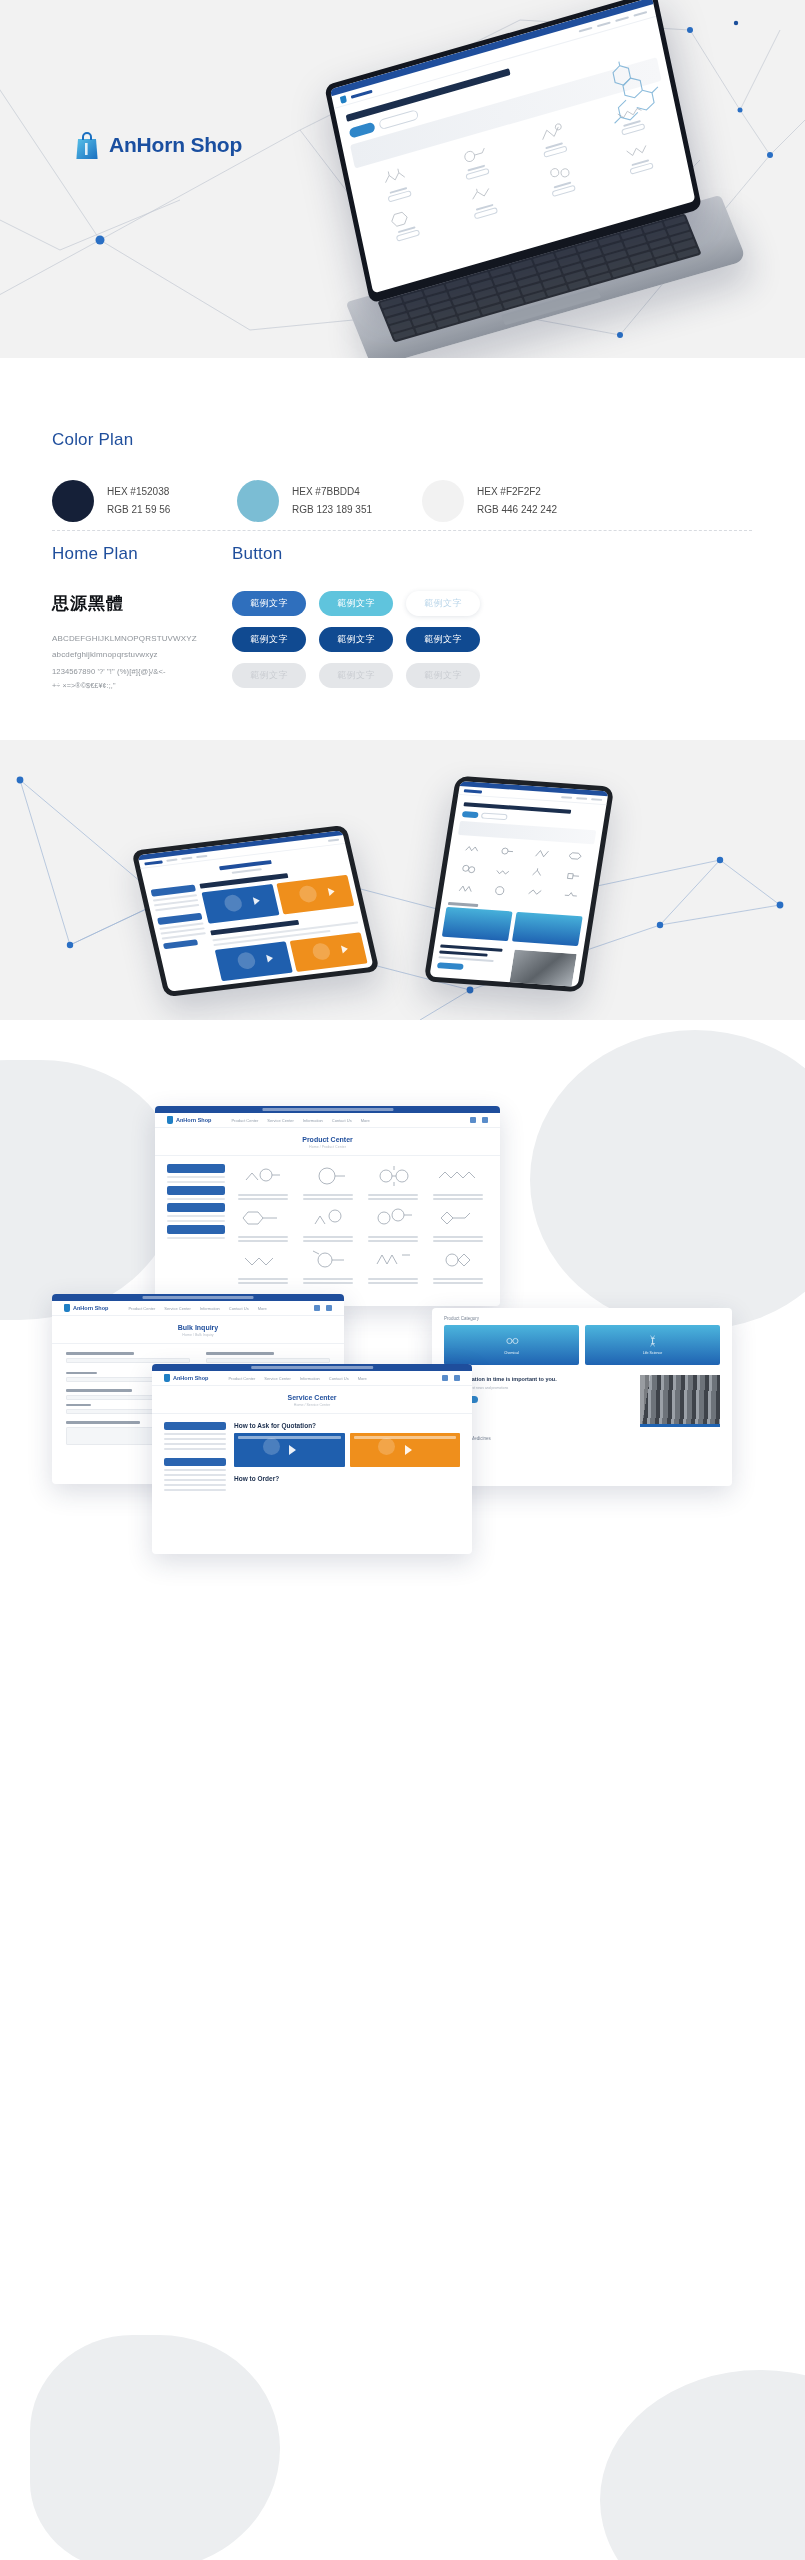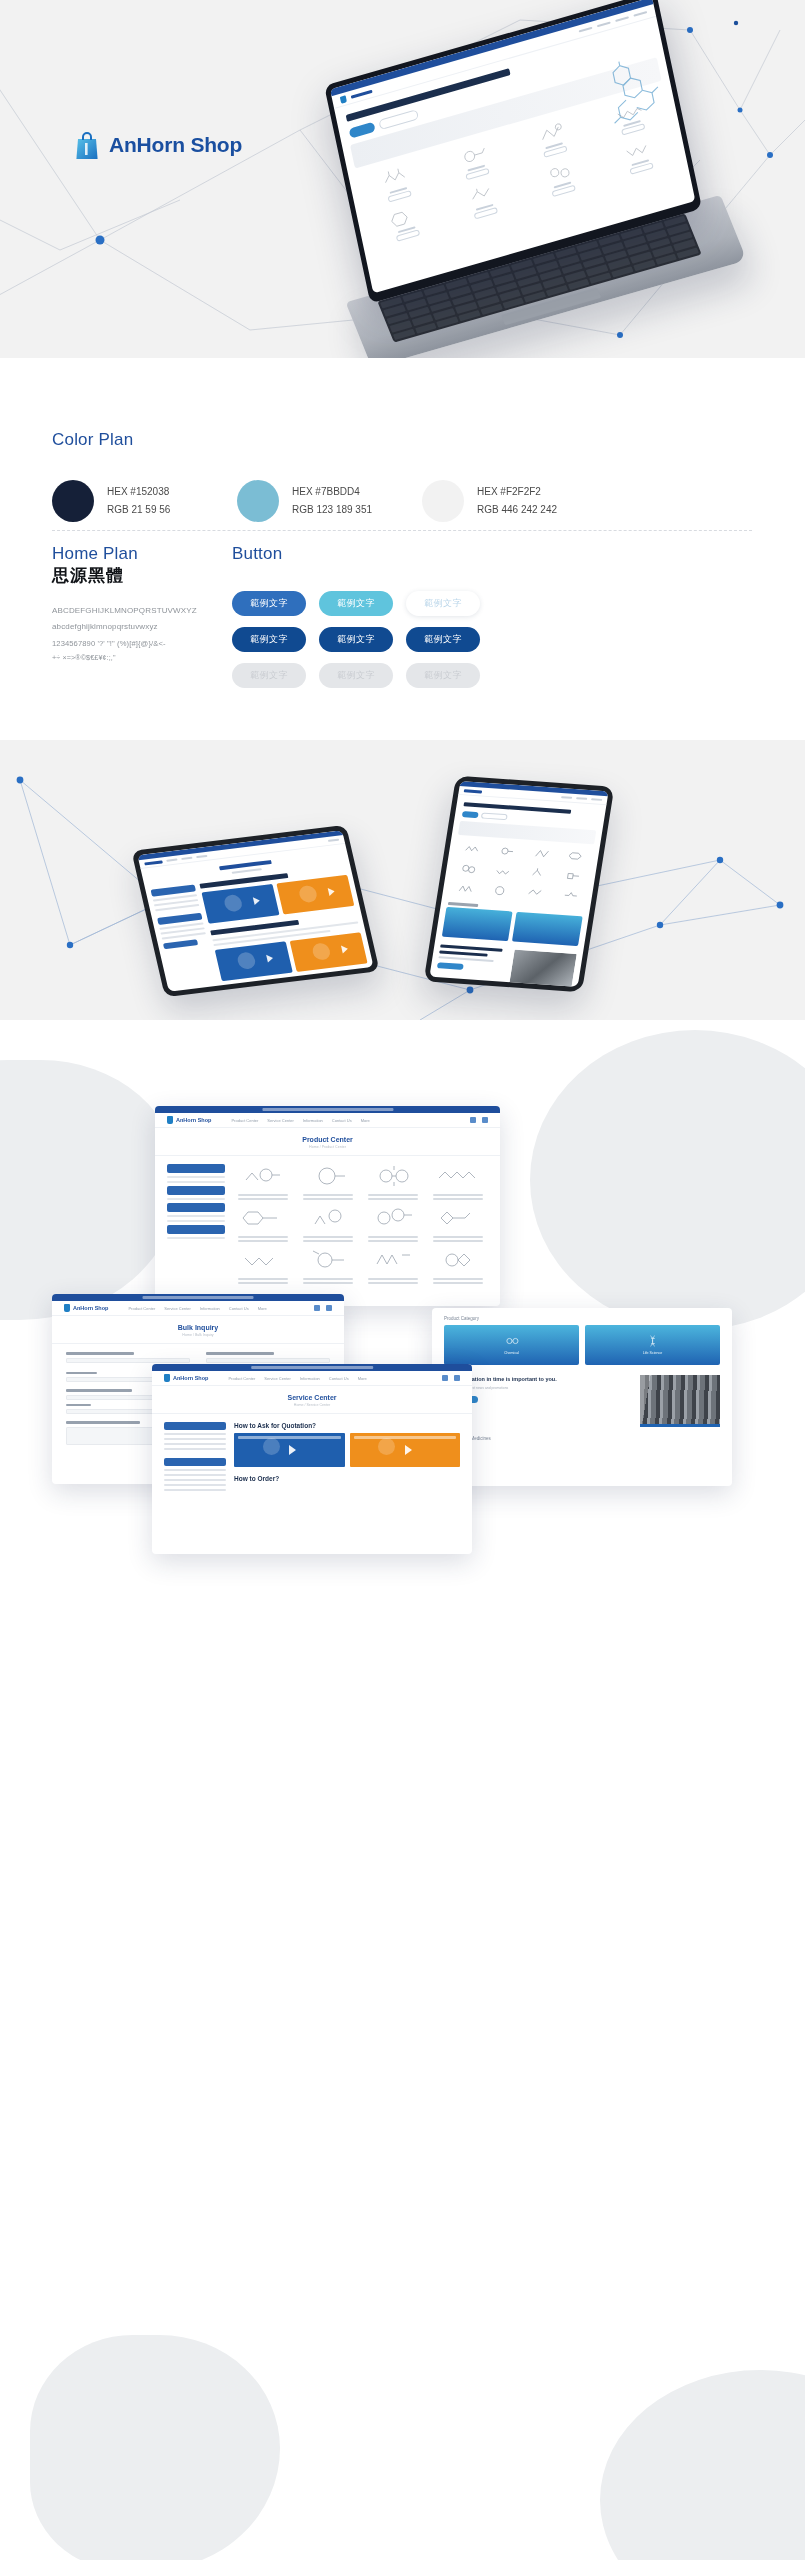--- a/index.html
+++ b/index.html
@@ -124,21 +124,21 @@
   .sw-meta .hex { white-space: nowrap; }
   .sw-meta .rgb { white-space: nowrap; }
 
   .divider {
     position: absolute; left: 52px; top: 172px; width: 700px;
     border-top: 1px dashed #d8dbe0;
   }
 
   .font-block { position: absolute; left: 52px; top: 186px; width: 165px; }
   .font-name {
-    font-size: 17px; font-weight: bold; color: #111418;
+    margin-top: 28px; font-size: 17px; font-weight: bold; color: #111418;
     letter-spacing: 1px;
   }
   .font-spec { margin-top: 16px; color: #8f949a; line-height: 2.05; }
   .font-spec .l1 { font-size: 8px; letter-spacing: .15px; }
   .font-spec .l2 { font-size: 8px; letter-spacing: .15px; }
   .font-spec .l3 { font-size: 7.6px; letter-spacing: .1px; }
   .font-spec .l4 { font-size: 7.2px; letter-spacing: .1px; }
 
   .btn-block { position: absolute; left: 232px; top: 186px; }
   .btn-grid {

